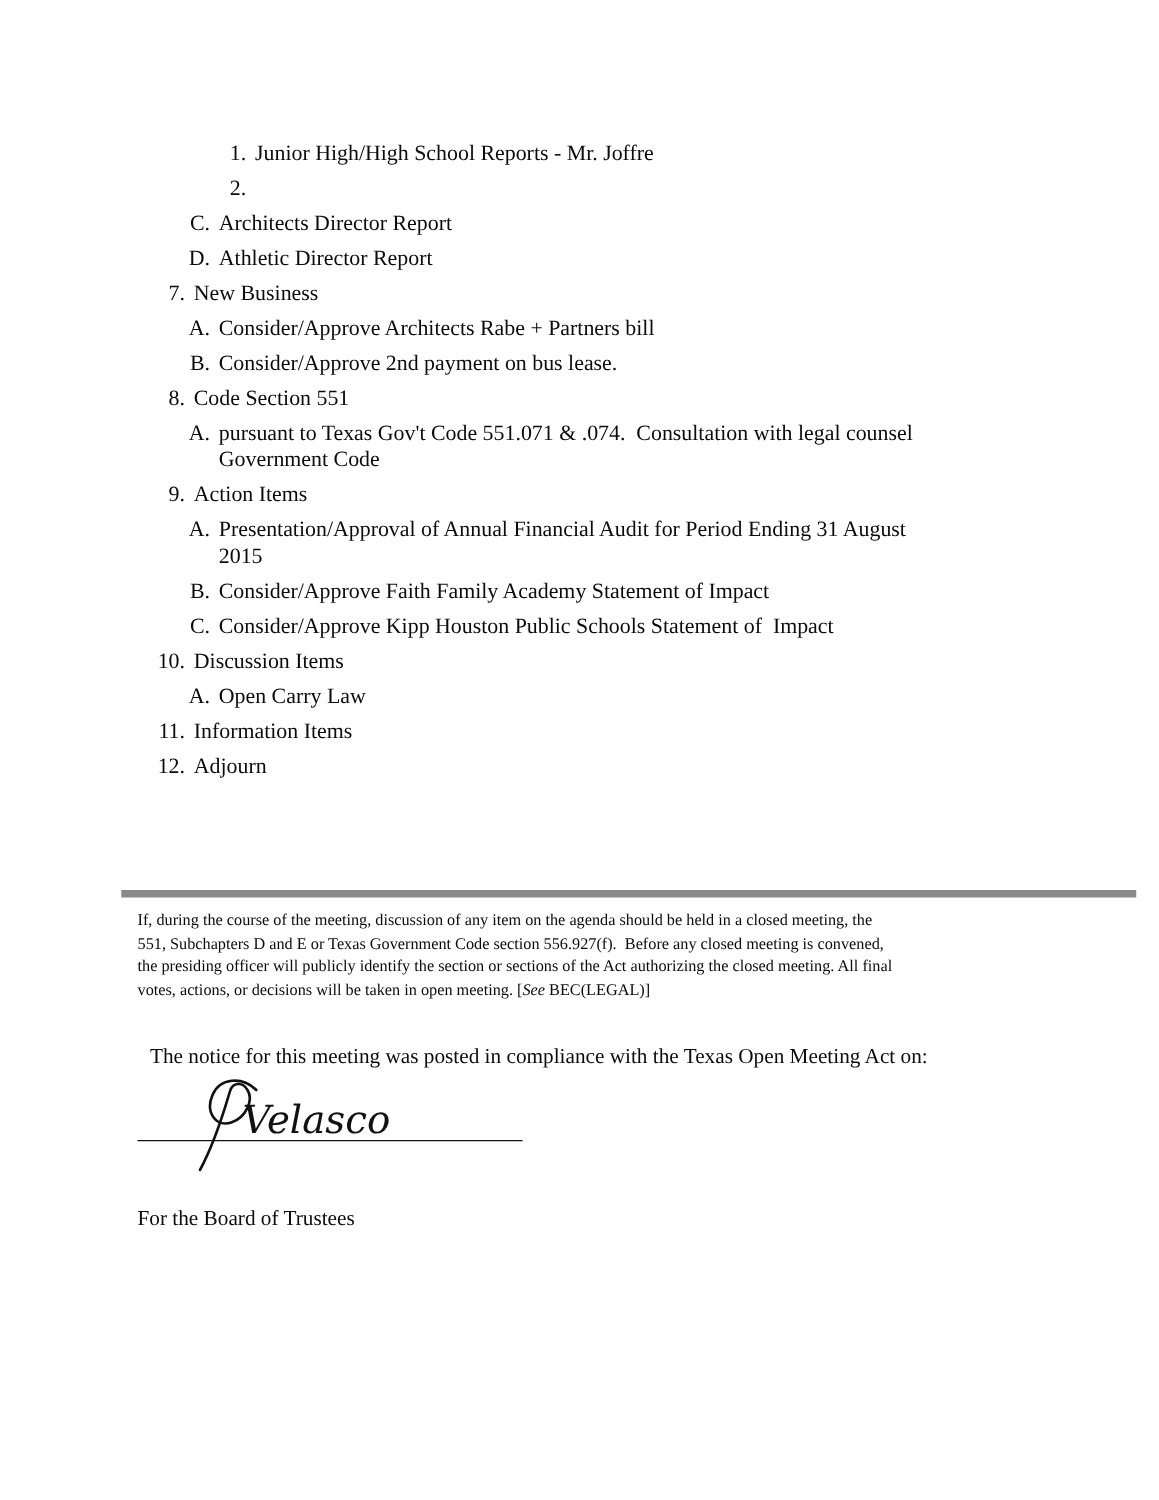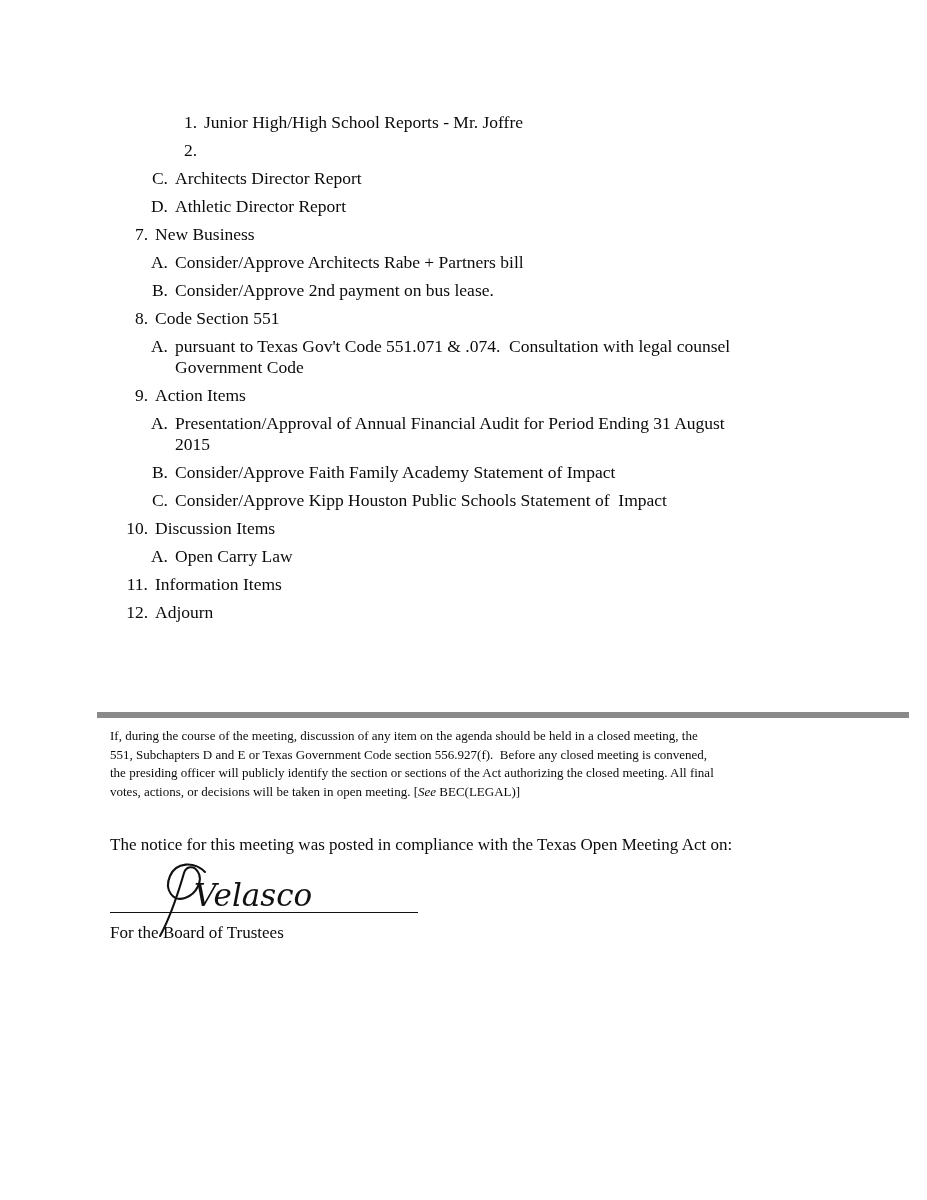--- a/index.html
+++ b/index.html
@@ -68,21 +68,21 @@
     font-size: 13px;
     line-height: 18.6px;
     margin-top: 39px;
   }
   .legal div { white-space: pre-wrap; }
   .legal .it { font-style: italic; }
 
   
   .notice {
     position: absolute;
-    left: 110px;
+    left: 120px;
     top: 834px;
     font-size: 17px;
     line-height: 22px;
   }
 
   
   .sig-svg {
     position: absolute;
     left: 150px;
     top: 860px;
@@ -93,21 +93,21 @@
   .sig-line {
     position: absolute;
     left: 110px;
     top: 912px;
     width: 308px;
     border-top: 1.6px solid #111111;
   }
   .sig-label {
     position: absolute;
     left: 110px;
-    top: 922px;
+    top: 964px;
     font-size: 17px;
     line-height: 22px;
   }
 </style>
 </head>
 <body>
 
 <div class="page">
 
   <div class="agenda">

